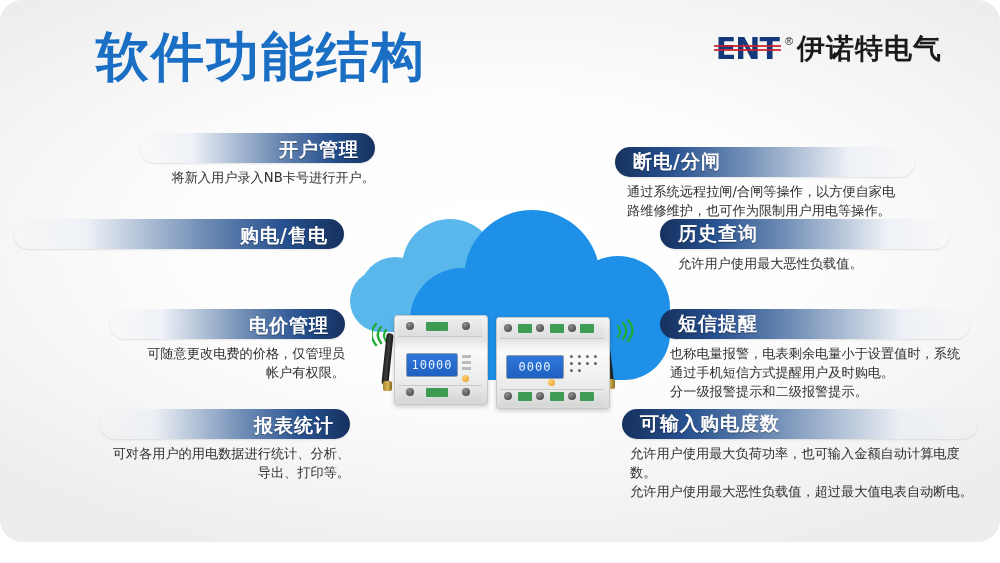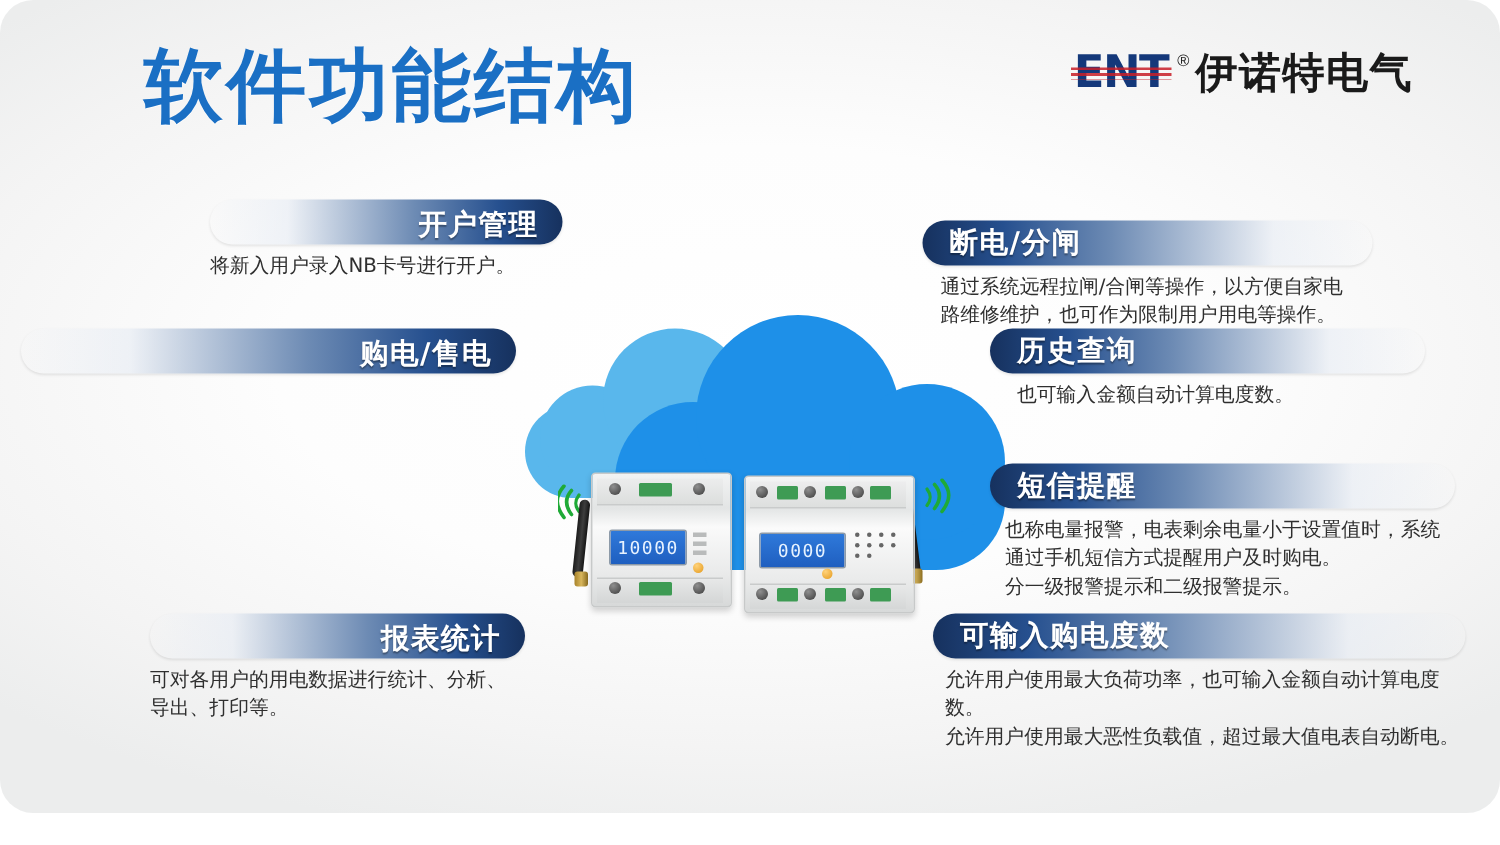--- a/index.html
+++ b/index.html
@@ -78,21 +78,21 @@
       rgba(255,255,255,0) 0%, rgba(228,234,243,.55) 22%,
       #6d8bb4 58%, #26508f 82%, #16315e 100%);
     justify-content:flex-start;padding-left:18px;
     text-shadow:0 1px 1px rgba(0,0,0,.35);
   }
   .desc{
     margin-top:5px;font-size:13.2px;line-height:1.45;color:#2f2f2f;
     font-family:"DejaVu Sans","Liberation Sans",sans-serif;
     white-space:pre-line;
   }
-  .feature.left .desc{text-align:left;}
+  .feature.left .desc{text-align:right;}
   .feature.right .desc{text-align:left;}
 </style>
 </head>
 <body>
 
 <div id="slide">
 
   <div id="title">软件功能结构</div>
 
   <div id="logo">
@@ -205,20 +205,27 @@
     </div>
     <div class="desc">将新入用户录入NB卡号进行开户。</div>
   </div>
 
   <div class="feature left" style="left:14px;top:219px;width:330px;">
     <div class="pill">
       <span>购电/售电</span>
     </div>
   </div>
 
+  <div class="feature left" style="left:110px;top:309px;width:235px;">
+    <div class="pill">
+      <span>电价管理</span>
+    </div>
+    <div class="desc">可随意更改电费的价格，仅管理员
+帐户有权限。</div>
+  </div>
 
   <div class="feature left" style="left:100px;top:409px;width:250px;">
     <div class="pill">
       <span>报表统计</span>
     </div>
     <div class="desc">可对各用户的用电数据进行统计、分析、
 导出、打印等。</div>
   </div>
 
   <div class="feature right" style="left:615px;top:147px;width:300px;">
@@ -226,21 +233,21 @@
       <span>断电/分闸</span>
     </div>
     <div class="desc" style="margin-left:12px;">通过系统远程拉闸/合闸等操作，以方便自家电
 路维修维护，也可作为限制用户用电等操作。</div>
   </div>
 
   <div class="feature right" style="left:660px;top:219px;width:290px;">
     <div class="pill">
       <span>历史查询</span>
     </div>
-    <div class="desc" style="margin-left:18px;">也可输入金额自动计算电度数。</div>
+    <div class="desc" style="margin-left:18px;">允许用户使用最大恶性负载值。</div>
   </div>
 
   <div class="feature right" style="left:660px;top:309px;width:310px;">
     <div class="pill">
       <span>短信提醒</span>
     </div>
     <div class="desc" style="margin-left:10px;">也称电量报警，电表剩余电量小于设置值时，系统
 通过手机短信方式提醒用户及时购电。
 分一级报警提示和二级报警提示。</div>
   </div>

